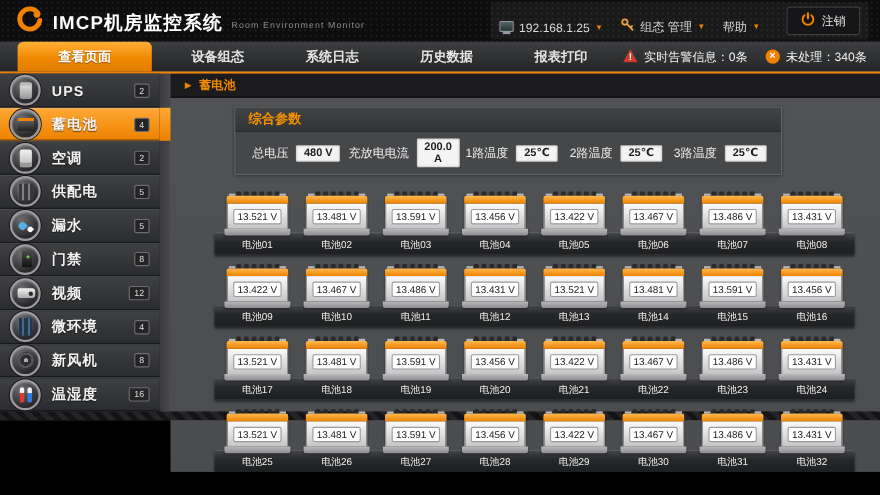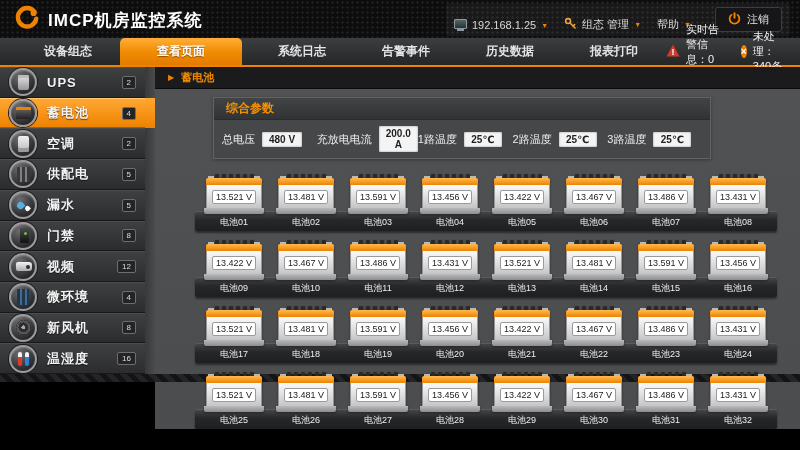--- a/index.html
+++ b/index.html
@@ -85,21 +85,21 @@
                 color:#f08a00; font-size:11px; font-weight:bold; }
   .crumb-arrow { font-size:8px; color:#ef8200; }
 
   .scroll { flex:1; padding:8px 0 0 40px; background:linear-gradient(#515254,#4b4c4e); }
 
   .panel { width:498px; margin-left:18px; border:1px solid #626365; background:#464749; box-shadow:0 1px 3px rgba(0,0,0,.35); }
   .panel-head { height:22px; background:linear-gradient(#424345,#323335); border-bottom:1px solid #2a2b2d;
                 display:flex; align-items:center; padding-left:12px;
                 color:#f39100; font-size:12px; font-weight:bold; }
   .panel-body { display:flex; align-items:center; padding:6px 8px; }
-  .param { display:flex; align-items:center; gap:7px; flex:1; }
+  .param { display:flex; align-items:center; gap:7px; flex:1; justify-content:center; }
   .param-label { color:#ededed; font-size:11px; white-space:nowrap; }
   .param-value { background:#f4f4f4; color:#1e1e1e; font-size:10px; font-weight:bold; border-radius:1px;
                  padding:2px 7px; min-width:38px; text-align:center; box-shadow:inset 0 0 2px rgba(0,0,0,.45); }
 
   .battery-grid { margin-top:10px; width:582px; display:flex; flex-direction:column; gap:4px; }
   .bat-row { position:relative; height:62px; display:flex; justify-content:center; gap:10px; padding:0 4px; }
   .shelf { position:absolute; left:0; right:0; bottom:0; height:20px; border-radius:2px;
            background:linear-gradient(#47484a,#262729 45%,#1e1f21);
            box-shadow:0 2px 2px rgba(0,0,0,.45), inset 0 1px 0 #5a5b5d; }
   .bat-cell { position:relative; width:62px; height:62px; z-index:2; cursor:default; }
@@ -128,20 +128,21 @@
 
   <div class="topbar">
     <div class="brand">
       <span class="logo">
         <svg width="26" height="26" viewBox="0 0 26 26">
           <path d="M20.5 6.8 A9.2 9.2 0 1 0 22.2 13.6" fill="none" stroke="#ef8200" stroke-width="4.4" stroke-linecap="round"></path>
           <circle cx="19.6" cy="8.0" r="3.1" fill="#ef8200"></circle>
         </svg>
       </span>
       <span class="brand-title">IMCP机房监控系统</span>
+      <span class="brand-sub">Room  Environment  Monitor</span>
     </div>
     <div class="top-menu">
       <span class="menu-item">
         <span class="monitor-icon"></span>
         <span>192.168.1.25</span>
         <span class="caret">▼</span>
       </span>
       <span class="menu-item">
         <span>
           <svg width="13" height="13" viewBox="0 0 16 16">
@@ -163,24 +164,23 @@
             <path d="M4.2 3.6 a6 6 0 1 0 7.6 0" stroke="#ef8200" stroke-width="2.2" fill="none" stroke-linecap="round"></path>
           </svg>
         </span>
         <span>注销</span>
       </span>
     </div>
   </div>
 
   <div class="navbar">
     <div style="display:flex">
+        <div class="tab active">查看页面</div>
         <div class="tab">设备组态</div>
-        <div class="tab active">查看页面</div>
         <div class="tab">系统日志</div>
-        <div class="tab">告警事件</div>
         <div class="tab">历史数据</div>
         <div class="tab">报表打印</div>
       </div>
     <div class="nav-alerts">
       <span class="alert-item">
         <span>
           <svg width="14" height="13" viewBox="0 0 14 13">
             <path d="M7 .5 L13.5 12.5 H.5 Z" fill="#cf3a2b"></path>
             <text x="7" y="10.8" text-anchor="middle" font-size="9" font-weight="bold" fill="#fff">!</text>
           </svg>

